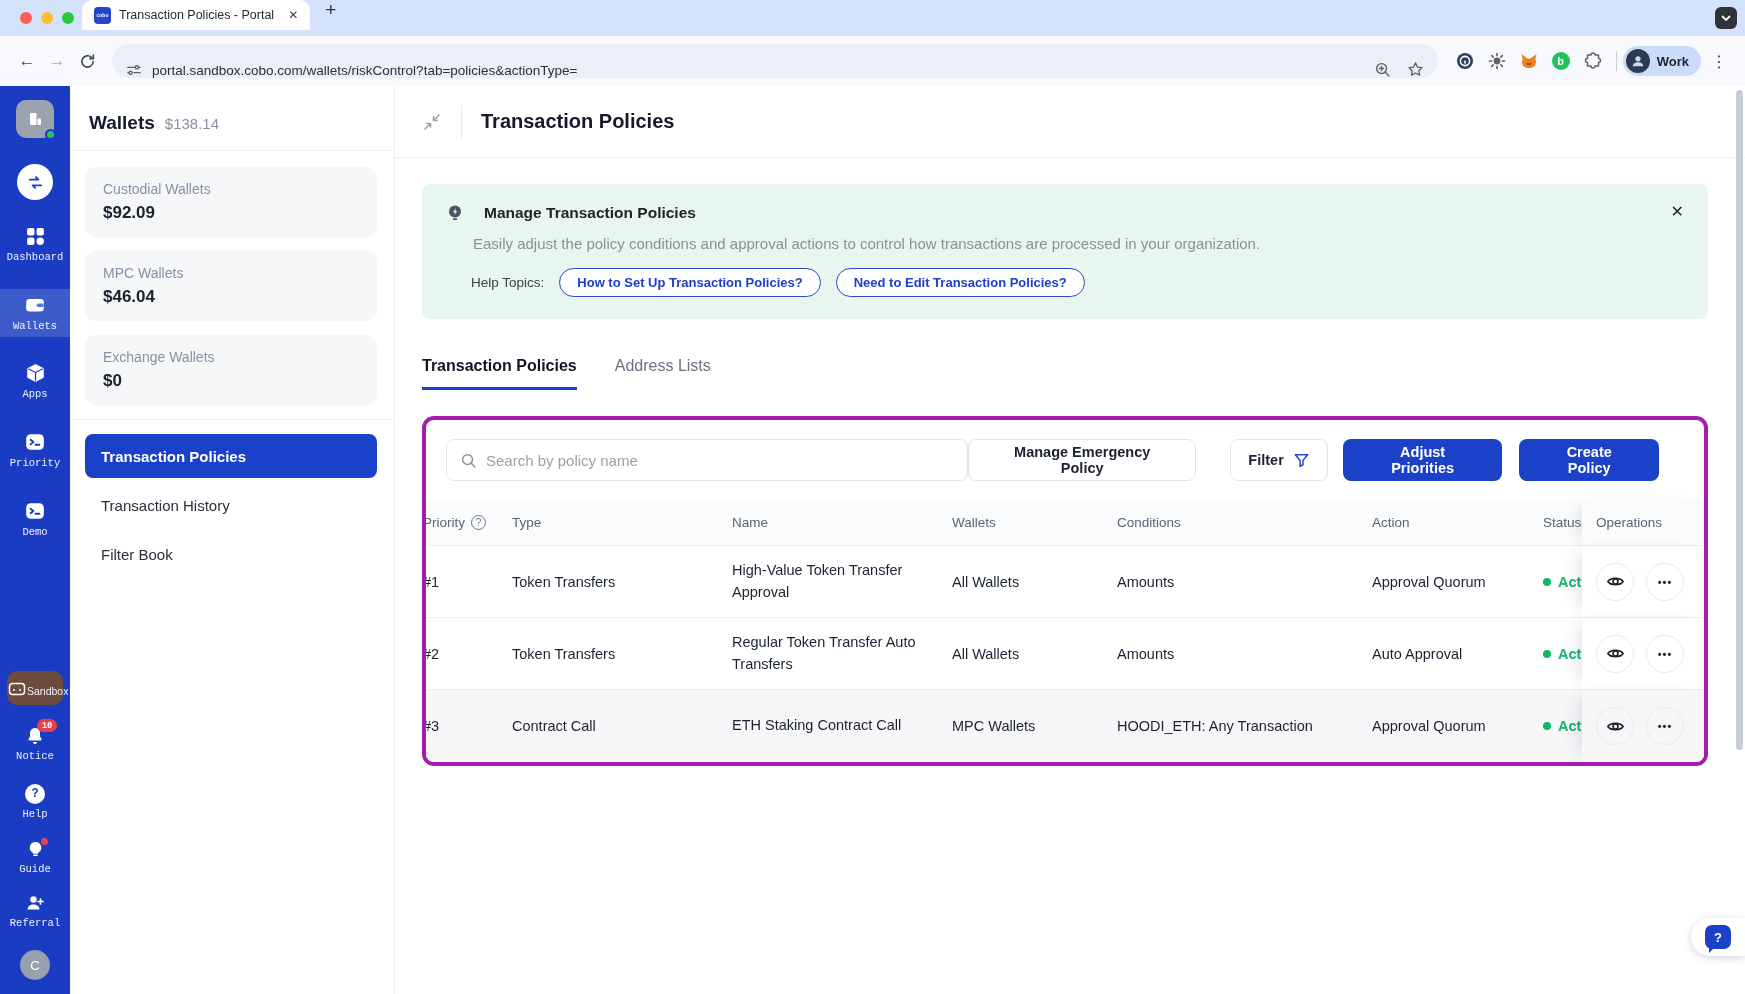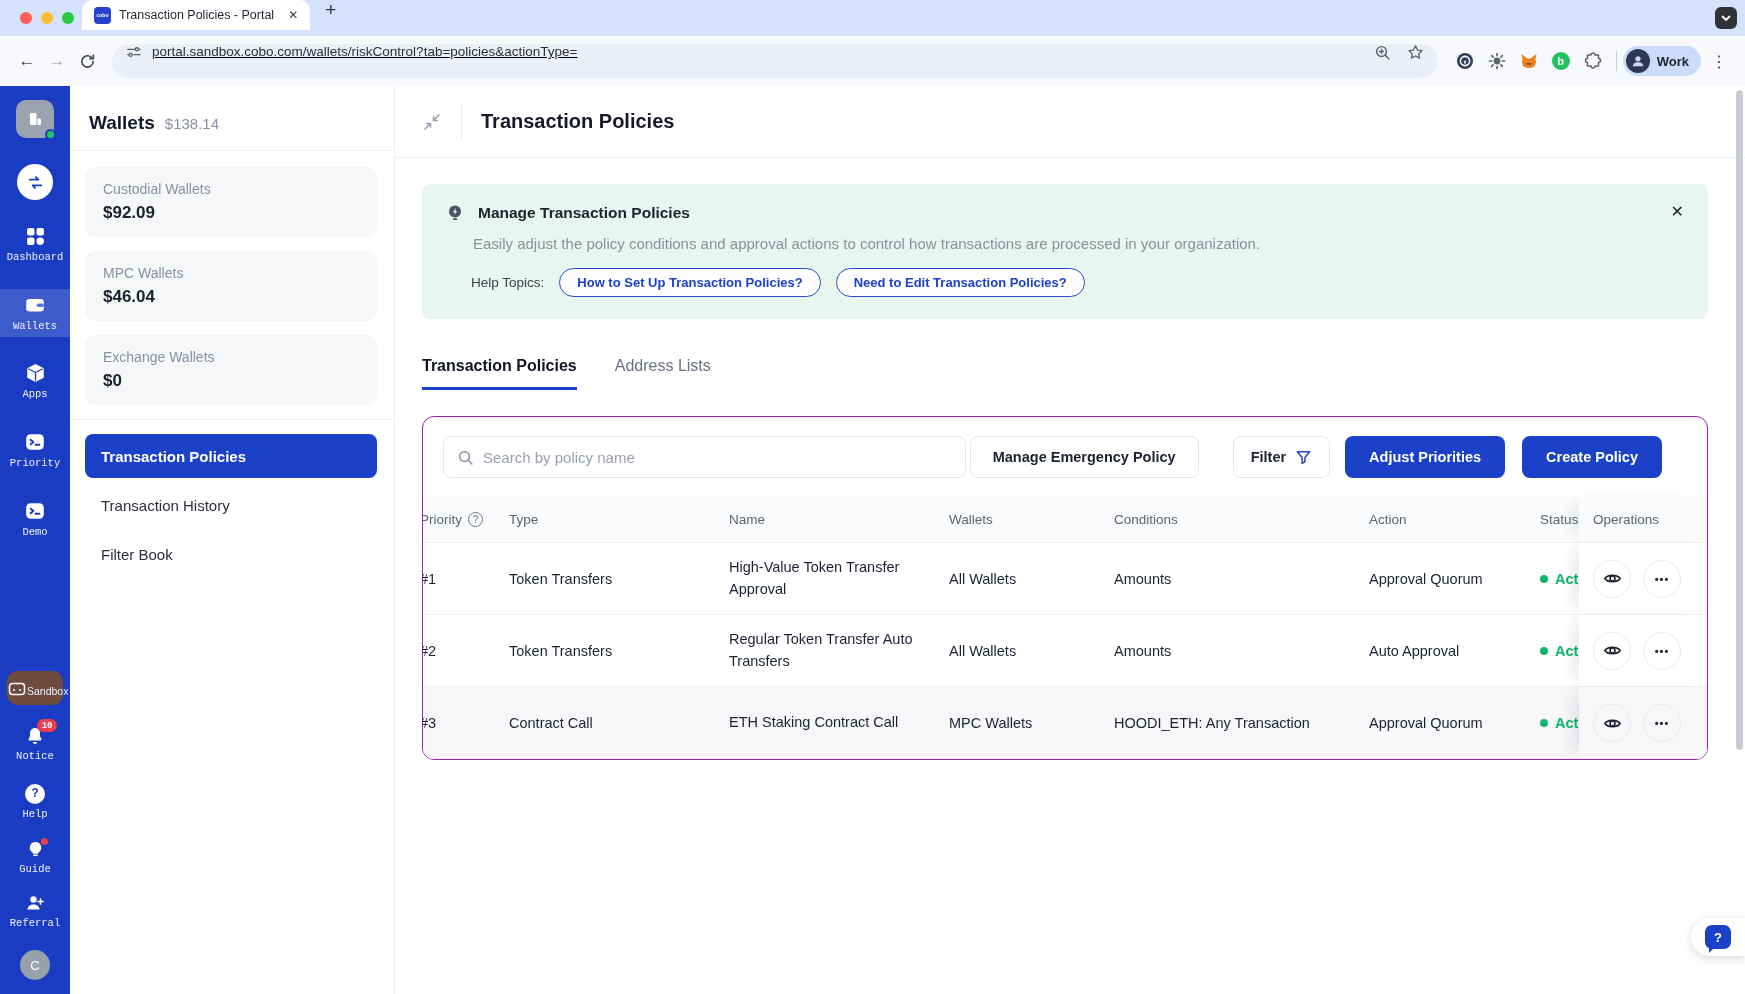--- a/index.html
+++ b/index.html
@@ -15,21 +15,21 @@
   .tab { margin-left:82px; height:30px; background:#fff; border-radius:10px 10px 0 0; display:flex; align-items:center; padding:0 12px; min-width:215px; }
   .favicon { width:17px; height:17px; border-radius:4px; background:#2543cb; color:#fff; font-size:5px; font-weight:bold; display:flex; align-items:center; justify-content:center; margin-right:8px; }
   .tab-title { font-size:12.5px; color:#1f2430; white-space:nowrap; }
   .tab-close { margin-left:14px; font-size:12px; color:#3c4043; cursor:pointer; }
   .newtab { margin-left:15px; margin-bottom:5px; font-size:19px; color:#30343b; line-height:19px; cursor:pointer; }
   .strip-chevron { position:absolute; right:8px; top:7px; width:22px; height:22px; background:#2f3237; border-radius:6px; display:flex; align-items:center; justify-content:center; }
 
   .toolbar { height:50px; background:#f8f9fc; display:flex; align-items:center; padding:0 12px; }
   .navbtn { width:30px; height:30px; display:flex; align-items:center; justify-content:center; font-size:17px; color:#43474f; }
   .navbtn.fwd { color:#a9adb5; }
-  .urlbar { flex:1; height:34px; background:#eceff8; border-radius:17px; margin:0 10px; display:flex; align-items:flex-start; padding:0 14px;text-decoration:underline; }
+  .urlbar { flex:1; height:34px; background:#eceff8; border-radius:17px; margin:0 10px; display:flex; align-items:flex-end; padding:0 14px; }
   .url-text { font-size:13.5px; color:#27303e; margin-left:10px; white-space:nowrap; }
   .url-right { margin-left:auto; display:flex; align-items:center; gap:16px; }
   .ext-row { display:flex; align-items:center; gap:14px; margin:0 8px; }
   .vsep { width:1px; height:20px; background:#c6cdd8; margin:0 6px; }
   .profile { background:#cbdcfa; border-radius:16px; height:30px; display:flex; align-items:center; padding:3px; }
   .pavatar { width:24px; height:24px; border-radius:50%; background:#2c3a55; display:flex; align-items:center; justify-content:center; }
   .pname { font-size:13px; color:#1e2430; margin:0 9px 0 7px; font-weight:600; }
   .menu-dots { font-size:16px; color:#3c4043; margin:0 6px 0 10px; letter-spacing:0; }
 
   
@@ -64,33 +64,33 @@
   .sb-item.active { background:#1b41c8; color:#fff; font-weight:600; }
 
   
   .main { flex:1; position:relative; background:#fff; min-width:0; }
   .main-header { height:72px; display:flex; align-items:center; border-bottom:1px solid #eceef2; padding-left:27px; }
   .hdr-divider { width:1px; height:34px; background:#e8eaef; margin:0 19px; }
   .page-title { font-size:20px; font-weight:bold; color:#16192b; }
   .content { padding:0 37px 0 27px; }
 
   .banner { margin-top:26px; background:#e7f6ee; border-radius:8px; padding:20px 24px 22px; position:relative; }
-  .banner-titlerow { display:flex; align-items:center; gap:14px; }
+  .banner-titlerow { display:flex; align-items:center; gap:20px; }
   .banner-title { font-size:15.5px; font-weight:600; color:#20242e; }
   .banner-close { position:absolute; right:24px; top:18px; font-size:16px; color:#20242e; cursor:pointer; }
   .banner-desc { margin:13px 0 0 27px; font-size:15px; color:#8a919d; }
   .topics-row { margin:16px 0 0 25px; display:flex; align-items:center; gap:15px; }
   .topics-label { font-size:13.5px; color:#3c414d; }
   .topic-btn { border:1.5px solid #2946c8; color:#1d41c9; background:#fdfefd; border-radius:16px; padding:6px 17px; font-size:13px; font-weight:bold; cursor:pointer; font-family:inherit; }
 
   .tabs { margin-top:38px; display:flex; gap:38px; }
   .tabx { font-size:16px; padding-bottom:12px; cursor:pointer; color:#6a7180; font-weight:500; }
   .tabx.active { color:#101524; font-weight:bold; border-bottom:3px solid #1b41c8; }
 
-  .card { margin-top:26px; border:1px solid #a21caf; border-radius:12px; overflow:hidden; position:relative; }
+  .card { margin-top:26px; border:4px solid #a21caf; border-radius:12px; overflow:hidden; position:relative; }
   .card-toolbar { padding:19px 45px 19px 20px; display:flex; align-items:center; }
   .search-box { width:523px; height:42px; border:1px solid #e3e5ea; border-radius:8px; display:flex; align-items:center; padding:0 13px; gap:9px; background:#fff; }
   .search-box input { border:none; outline:none; flex:1; font-size:15px; color:#2a3140; background:transparent; font-family:inherit; }
   .search-box input::placeholder { color:#9aa1ad; }
   .tb-right { margin-left:auto; display:flex; align-items:center; }
   .btn { height:42px; border-radius:8px; font-size:14.5px; font-weight:600; display:flex; align-items:center; justify-content:center; cursor:pointer; font-family:inherit; }
   .btn-outline { background:#fff; border:1px solid #e3e5ea; color:#1c2230; }
   .btn-primary { background:#1b41c8; border:none; color:#fff; }
   .b-emergency { padding:0 22px; }
   .b-filter { padding:0 17px; gap:9px; margin-left:34px; }

